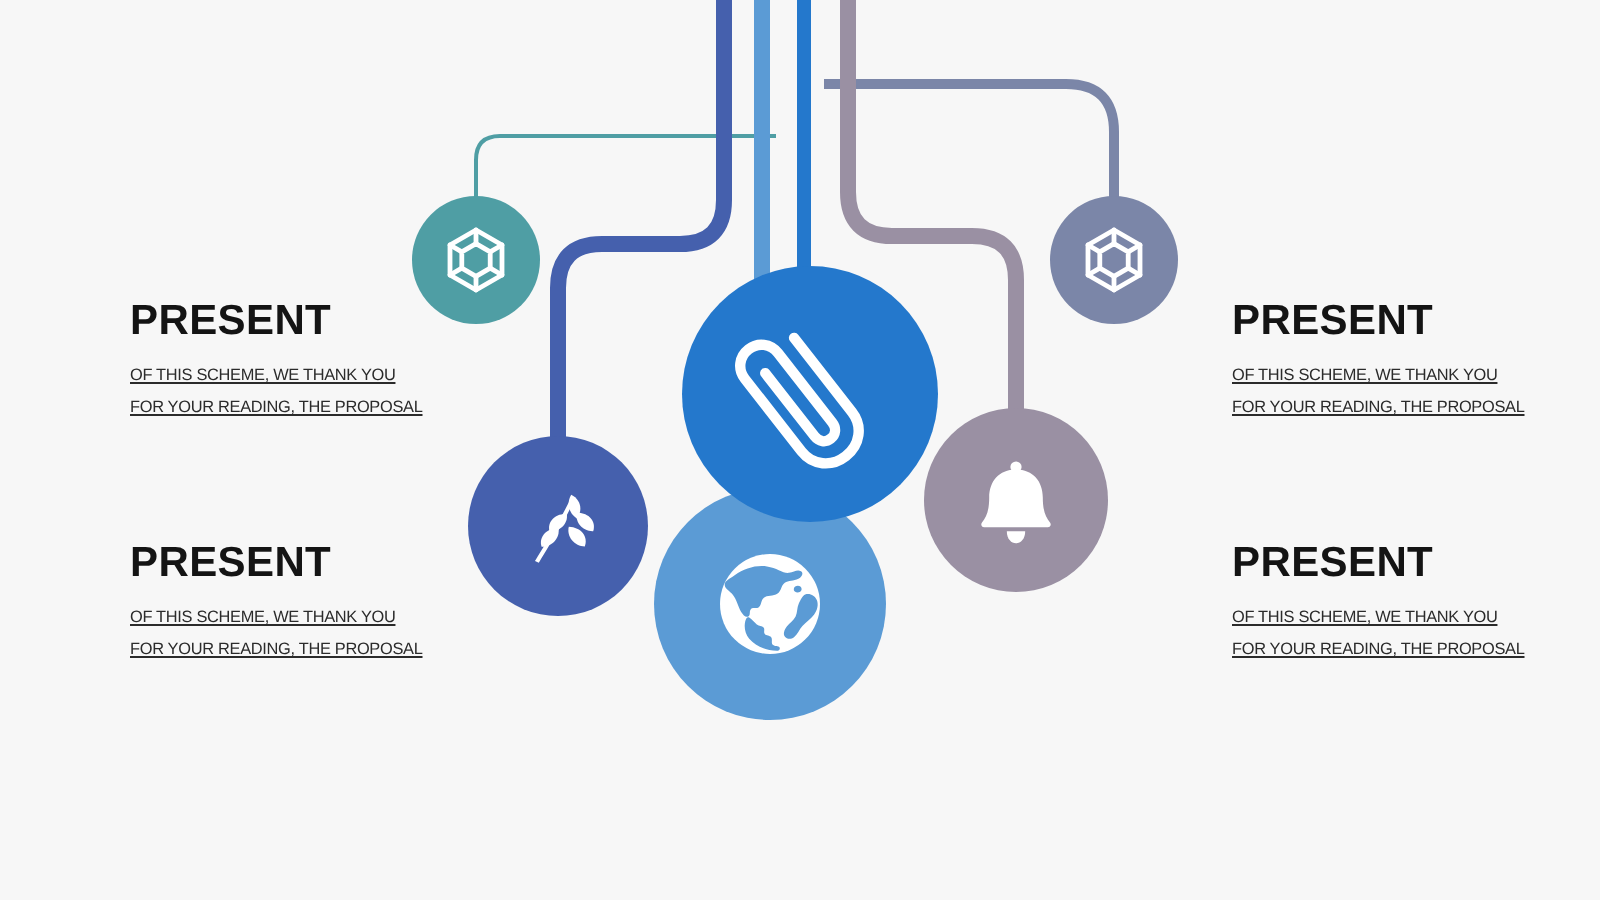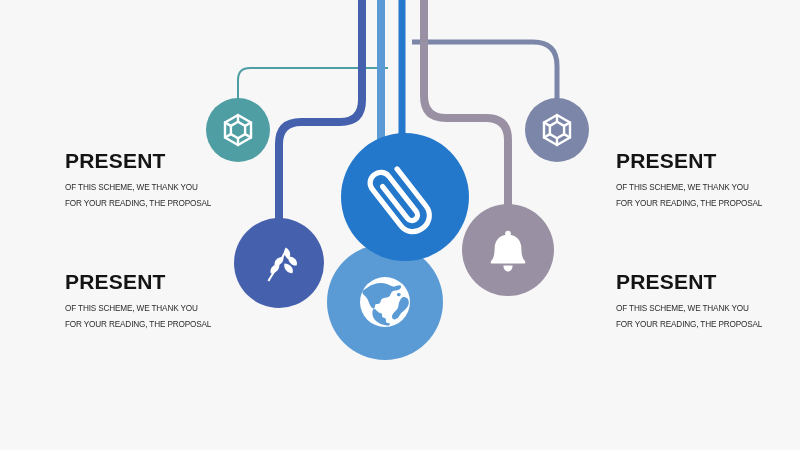--- a/index.html
+++ b/index.html
@@ -40,20 +40,21 @@
     margin: 0 0 9px 0;
     line-height: 1;
   }
   .tb-line {
     font-family: "Liberation Sans", sans-serif;
     font-size: 8.2px;
     letter-spacing: -0.15px;
     color: #2b2b2b;
     line-height: 1.95;
     white-space: nowrap;
+    text-decoration: underline;
   }
   #tb-tl { left: 65px; top: 150px; }
   #tb-tr { left: 616px; top: 150px; }
   #tb-bl { left: 65px; top: 271px; }
   #tb-br { left: 616px; top: 271px; }
 </style>
 </head>
 <body>
 
 <div id="stage">

